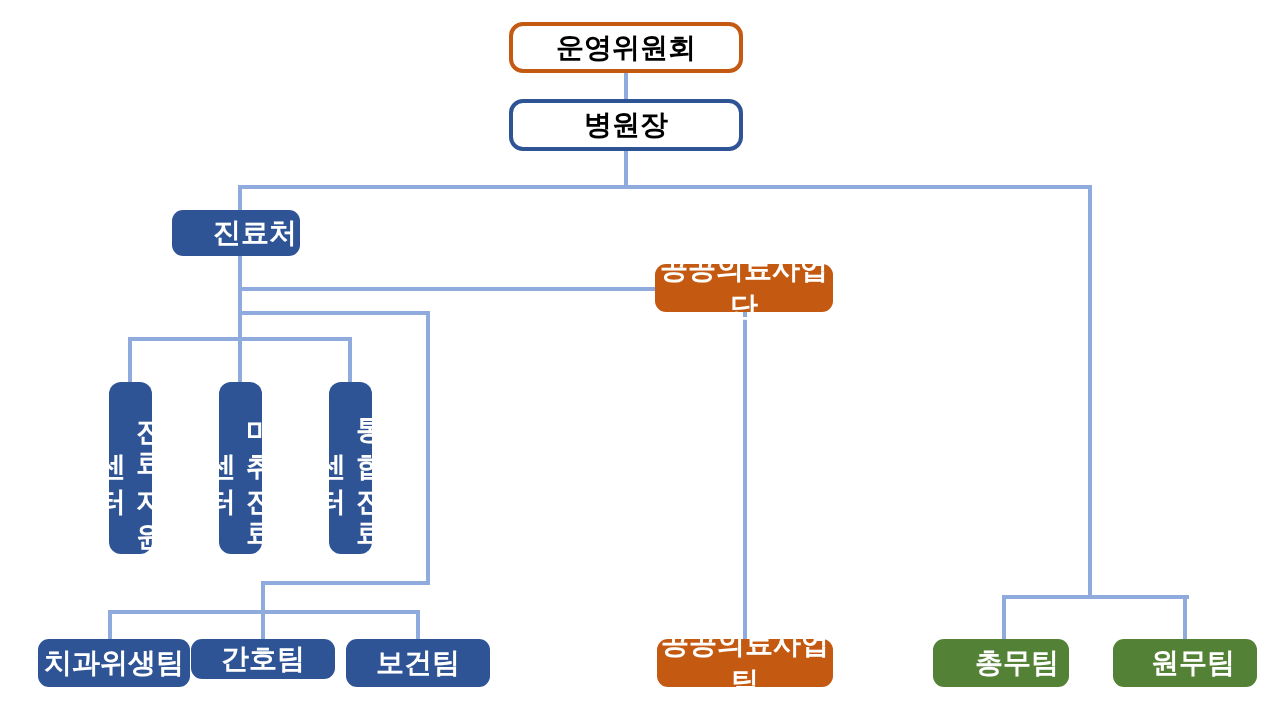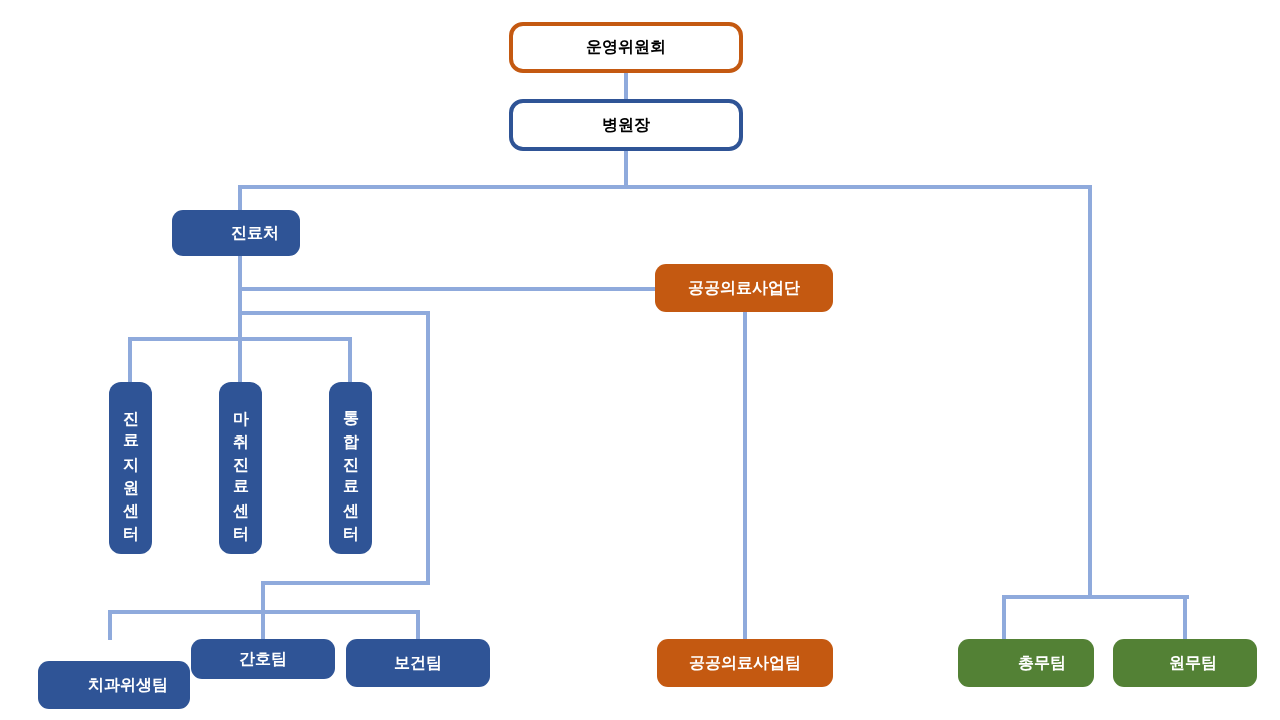--- a/index.html
+++ b/index.html
@@ -18,21 +18,21 @@
     background: var(--connector, #8FAADC);
     z-index: 1;
   }
   .node {
     position: absolute;
     z-index: 2;
     display: flex;
     align-items: center;
     justify-content: center;
     font-weight: bold;
-    font-size: 16px;
+    font-size: 28px;
     border-radius: 11px;
     text-align: center;
     color: #ffffff;
   }
   .node.outline {
     background: #ffffff;
     color: var(--text_dark, #000000);
     border-radius: 14px;
   }
   .node.outline-orange { border: 4px solid var(--orange, #C45911); }
@@ -102,37 +102,37 @@
   </div>
 
   <div class="node fill-blue vertical" style="left:219px; top:382px; width:43px; height:172px;">
     <span>마취진료센터</span>
   </div>
 
   <div class="node fill-blue vertical" style="left:329px; top:382px; width:43px; height:172px;">
     <span>통합진료센터</span>
   </div>
 
-  <div class="node fill-blue" style="left:38px; top:661px; width:152px; height:48px;padding-left:28px;">
+  <div class="node fill-blue" style="left:38px; top:639px; width:152px; height:48px;">
     <span>치과위생팀</span>
   </div>
 
   <div class="node fill-blue" style="left:191px; top:639px; width:144px; height:40px;">
     <span>간호팀</span>
   </div>
 
   <div class="node fill-blue" style="left:346px; top:639px; width:144px; height:48px;">
     <span>보건팀</span>
   </div>
 
   <div class="node fill-orange" style="left:657px; top:639px; width:176px; height:48px;">
     <span>공공의료사업팀</span>
   </div>
 
-  <div class="node fill-green" style="left:958px; top:639px; width:136px; height:48px;padding-left:32px;">
+  <div class="node fill-green" style="left:933px; top:639px; width:136px; height:48px;padding-left:32px;">
     <span>총무팀</span>
   </div>
 
   <div class="node fill-green" style="left:1113px; top:639px; width:144px; height:48px;padding-left:16px;">
     <span>원무팀</span>
   </div>
 
 </div>
 
 </body></html>

